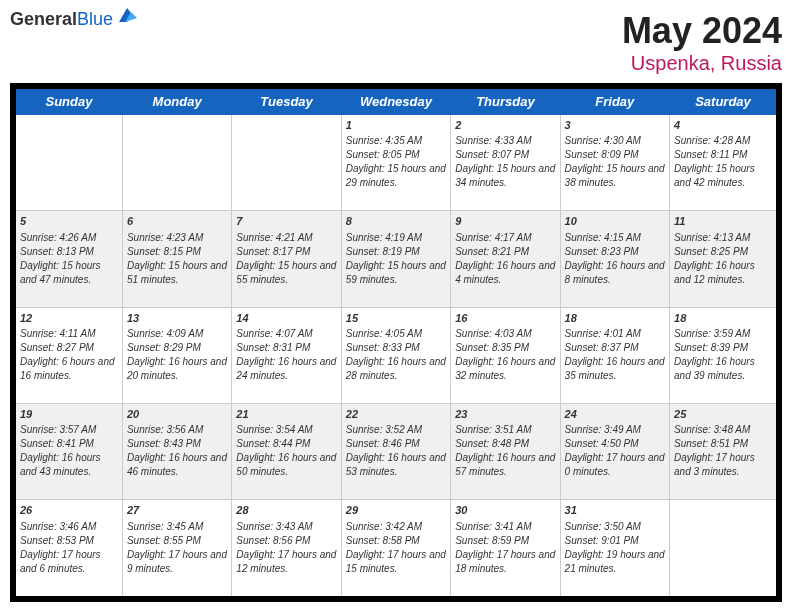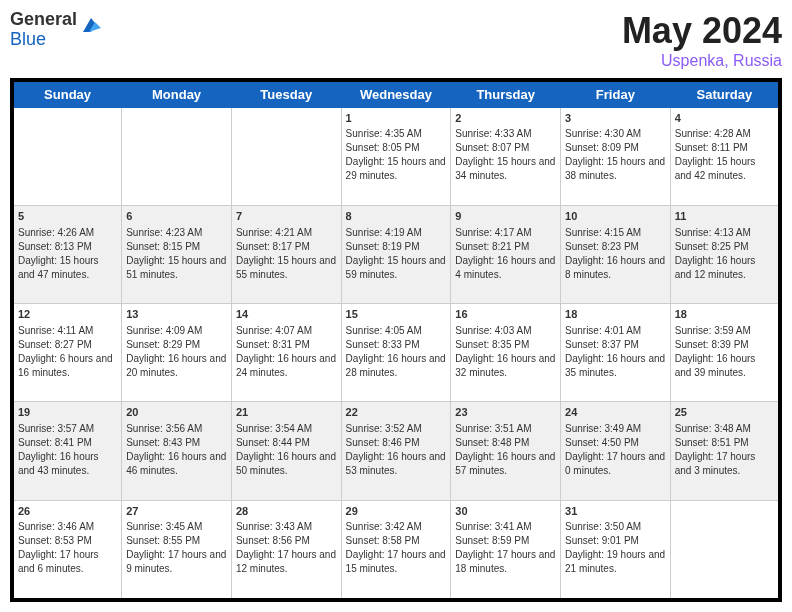--- a/index.html
+++ b/index.html
@@ -22,21 +22,21 @@
       justify-content: space-between;
       align-items: flex-start;
       margin-bottom: 8px;
     }
     .logo {
       display: flex;
       align-items: center;
     }
     .logo-text {
       display: flex;
-      flex-direction: column;
+      flex-direction: row;
       line-height: 1.1;
     }
     .logo-general {
       font-size: 18px;
       font-weight: bold;
       color: #333;
     }
     .logo-blue {
       font-size: 18px;
       font-weight: normal;
@@ -50,29 +50,30 @@
     }
     .title-block {
       text-align: right;
     }
     .title-month {
       font-size: 36px;
       font-weight: bold;
       color: #222;
     }
     .title-location {
-      font-size: 16px;
-      color: #8b5cf6;
+      font-size: 20px;
+      color: #be185d;
     }
     .calendar {
       flex: 1;
-      border: 4px solid #000000;
+      border: 6px solid #000000;
       border-collapse: collapse;
       width: 100%;
       table-layout: fixed;
+      font-style: italic;
     }
     .calendar th {
       background: #1565c0;
       color: #fff;
       text-align: center;
       padding: 5px 2px;
       font-size: 13px;
       border: 1px solid #1565c0;
     }
     .calendar td {

